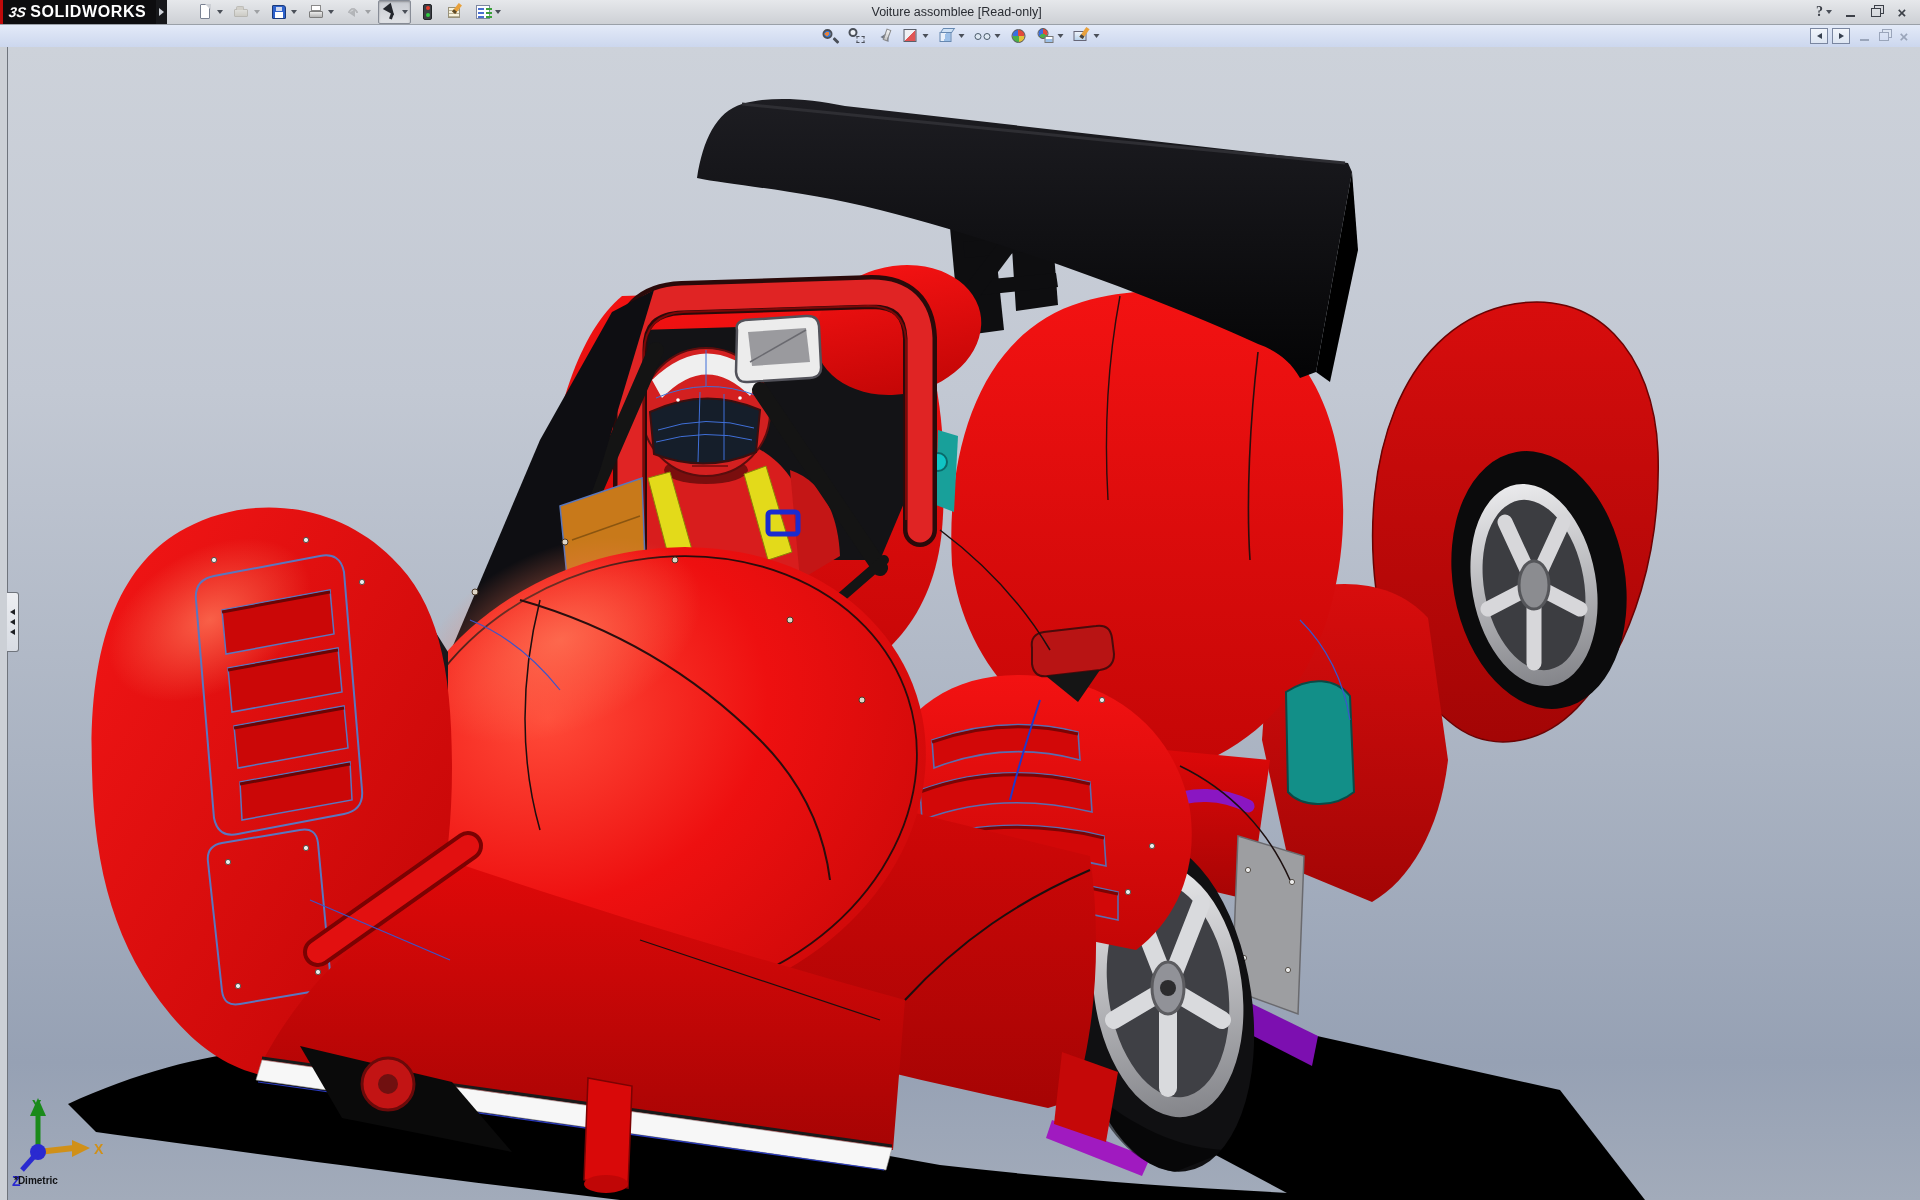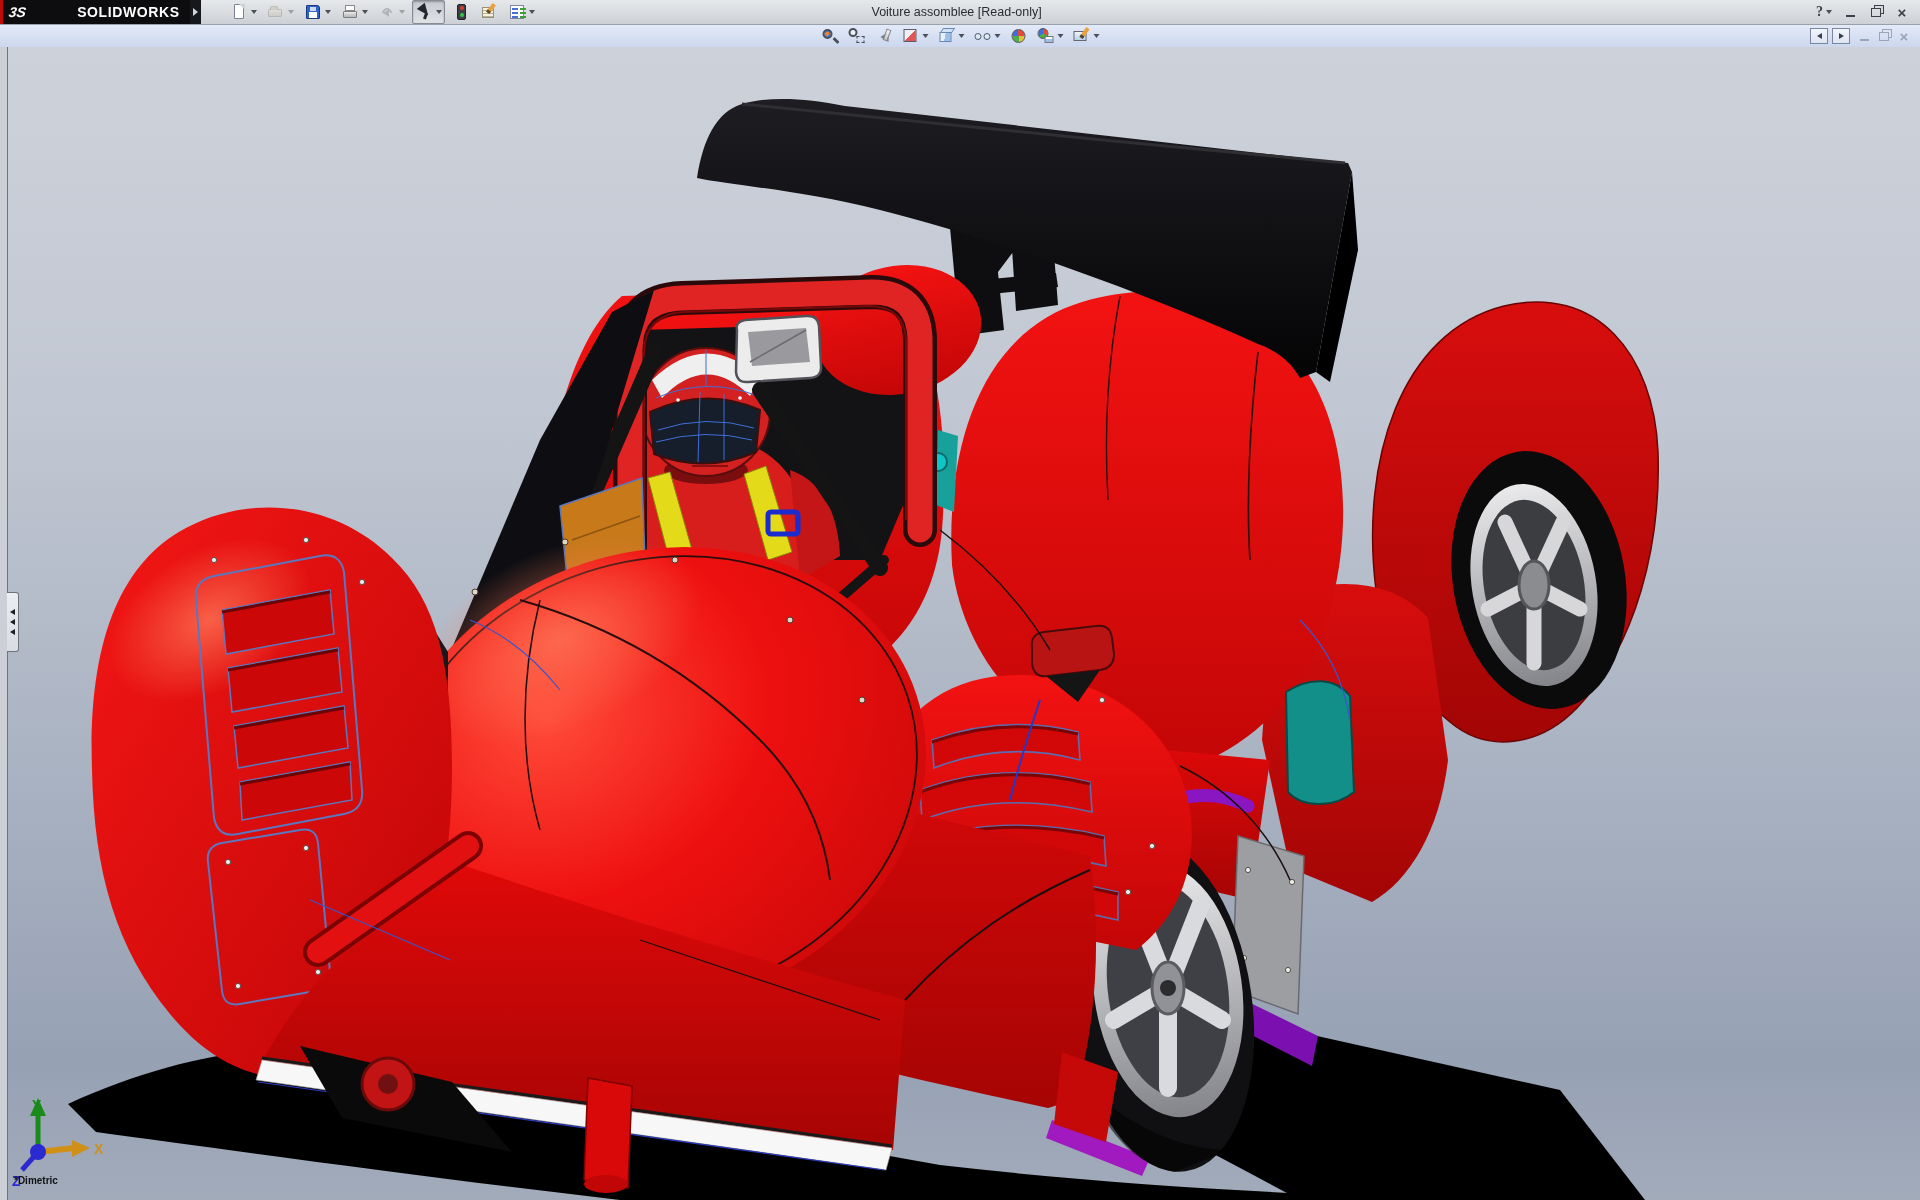--- a/index.html
+++ b/index.html
@@ -5,21 +5,21 @@
   html,body{margin:0;padding:0;width:1920px;height:1200px;overflow:hidden;
     font-family:"Liberation Sans",sans-serif;-webkit-font-smoothing:antialiased;}
   #app{position:relative;width:1920px;height:1200px;background:#cfd3da;}
 
   
   .titlebar{position:relative;height:24px;background:linear-gradient(#e6e8eb,#cdd0d5);
     border-bottom:1px solid #9aa0a8;display:flex;align-items:center;}
   .logo{height:24px;background:#0d0d0f;display:flex;align-items:center;padding:0 10px 0 6px;
     border-left:3px solid #c00a0a;color:#fff;}
   .logo-ds{font-style:italic;font-weight:bold;font-size:14px;margin-right:4px;transform:skewX(-8deg);}
-  .logo-name{font-weight:bold;font-size:14px;letter-spacing:.6px;margin-left:47px;}
+  .logo-name{font-weight:bold;font-size:16px;letter-spacing:.6px;}
   .logo-flyout{width:11px;height:24px;background:#17181b;display:flex;align-items:center;justify-content:center;}
   .logo-flyout span{width:0;height:0;border-top:4px solid transparent;border-bottom:4px solid transparent;border-left:5px solid #cfd3da;}
   .main-toolbar{display:flex;align-items:center;gap:4px;margin-left:26px;}
   .title-text{position:absolute;left:50%;transform:translateX(-52%);top:0;height:36px;line-height:24px;
     font-size:12.5px;color:#2a2d33;white-space:nowrap;}
   .win-zone{position:absolute;right:6px;top:0;height:24px;display:flex;align-items:center;gap:2px;color:#3c4048;}
   .help-btn{display:flex;align-items:center;gap:2px;font:600 14px "Liberation Serif",serif;color:#3c4048;padding:0 4px;}
   .win-btn{width:24px;height:19px;display:flex;align-items:center;justify-content:center;color:#3c4048;}
   .glyph-min{width:9px;height:7px;border-bottom:2px solid currentColor;}
   .glyph-restore{width:8px;height:7px;border:1.5px solid currentColor;box-shadow:3px -3px 0 -1px #d8dadf,3px -3px 0 0 currentColor;}

